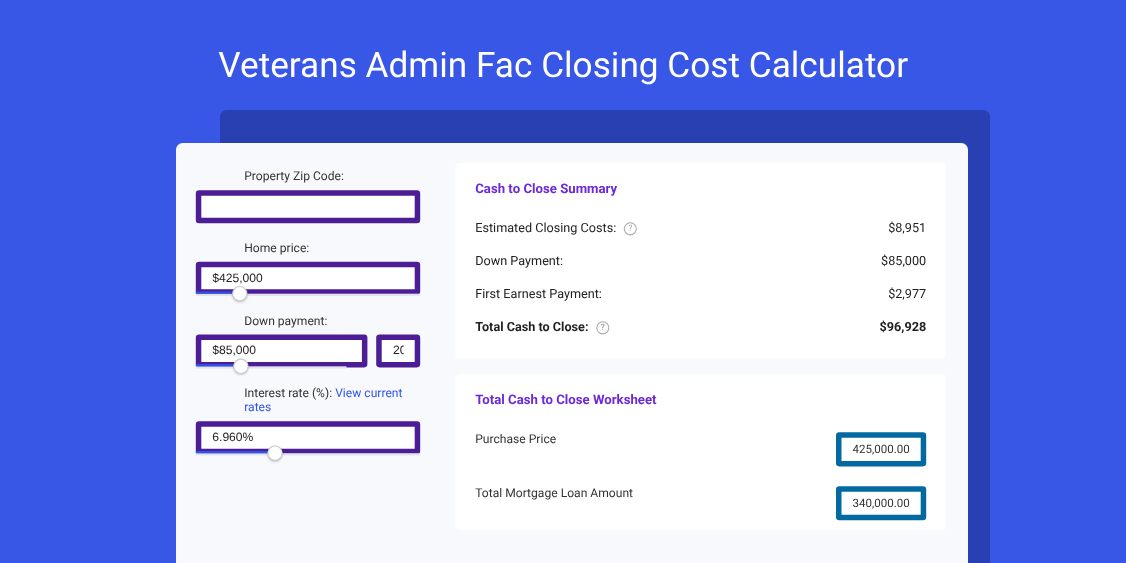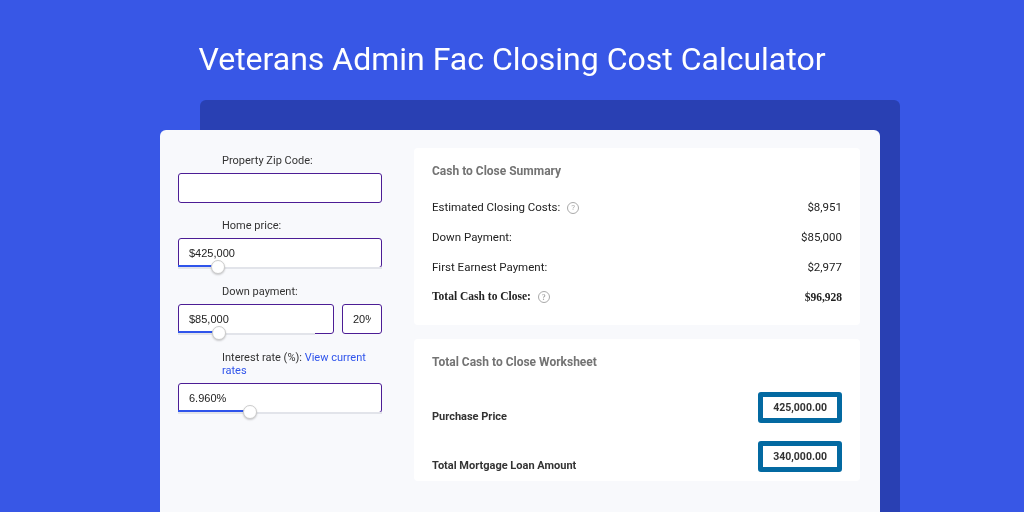--- a/index.html
+++ b/index.html
@@ -42,21 +42,21 @@
   }
   .right-col {
     flex: 1;
     padding: 18px 20px 0 14px;
   }
   .field-group { margin-bottom: 16px; position: relative; }
   .field-label { font-size: 11px; color: #333; margin-bottom: 6px; display: block; padding-left: 44px; }
   .text-input {
     width: 100%;
     height: 30px;
-    border: 1px solid #4c1d95;
+    border: 5px solid #4c1d95;
     background: #fff;
     border-radius: 3px;
     font-size: 11px;
     padding: 0 10px;
     color: #222;
   }
   .row-inputs { display: flex; gap: 8px; }
   .row-inputs .text-input.pct { width: 40px; text-align: center; }
   .row-inputs .text-input.main { flex: 1; }
   .slider-track {
@@ -82,55 +82,54 @@
     border: 1px solid #ccc;
     box-shadow: 0 1px 2px rgba(0,0,0,0.2);
   }
   .inline-link { color: #2f54eb; font-size: 11px; text-decoration: none; margin-top: 36px; }
   .summary-box {
     background: #fff;
     border-radius: 4px;
     padding: 16px 18px 14px 18px;
     margin-bottom: 14px;
   }
-  .summary-title { font-size: 12px; font-weight: 700; margin-bottom: 14px; color: #737373; }
+  .summary-title { font-size: 12px; font-weight: 700; margin-bottom: 14px; color: #6d28d9; }
   .sum-row {
     display: flex;
     justify-content: space-between;
     align-items: center;
     font-size: 11.5px;
     color: #222;
     padding: 8px 0;
   }
-  .sum-row.bold { font-weight: 700; font-family: Liberation Serif, serif; }
+  .sum-row.bold { font-weight: 700; }
   .help-icon {
     display: inline-flex;
     width: 12px; height: 12px;
     border: 1px solid #aaa;
     border-radius: 50%;
     font-size: 8px;
     color: #aaa;
     align-items: center;
     justify-content: center;
     margin-left: 4px;
     vertical-align: middle;
   }
   .worksheet-box {
     background: #fff;
     border-radius: 4px;
     padding: 16px 18px 0 18px;
   }
   .ws-row {
     display: flex;
     justify-content: space-between;
-    align-items: flex-end;
+    align-items: flex-start;
     padding: 9px 0;
     font-size: 11px;
     color: #333;
-    font-weight: bold;
   }
   .ws-value {
     border: 5px solid #0369a1;
     border-radius: 3px;
     padding: 4px 10px;
     font-size: 10.5px;
     color: #333;
     min-width: 80px;
     text-align: right;
     background: #fff;

